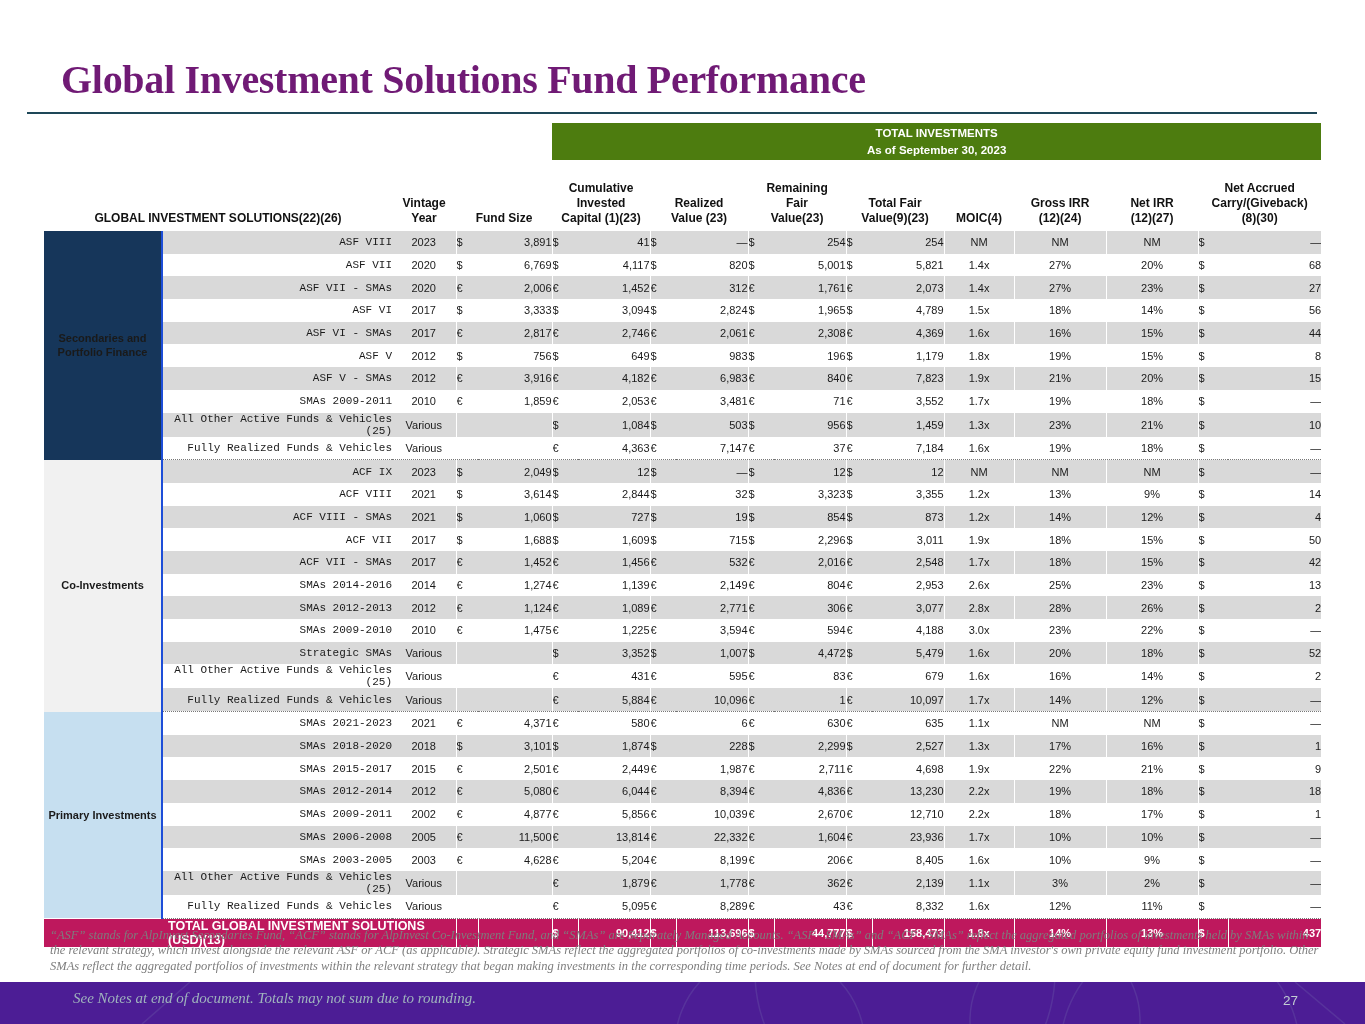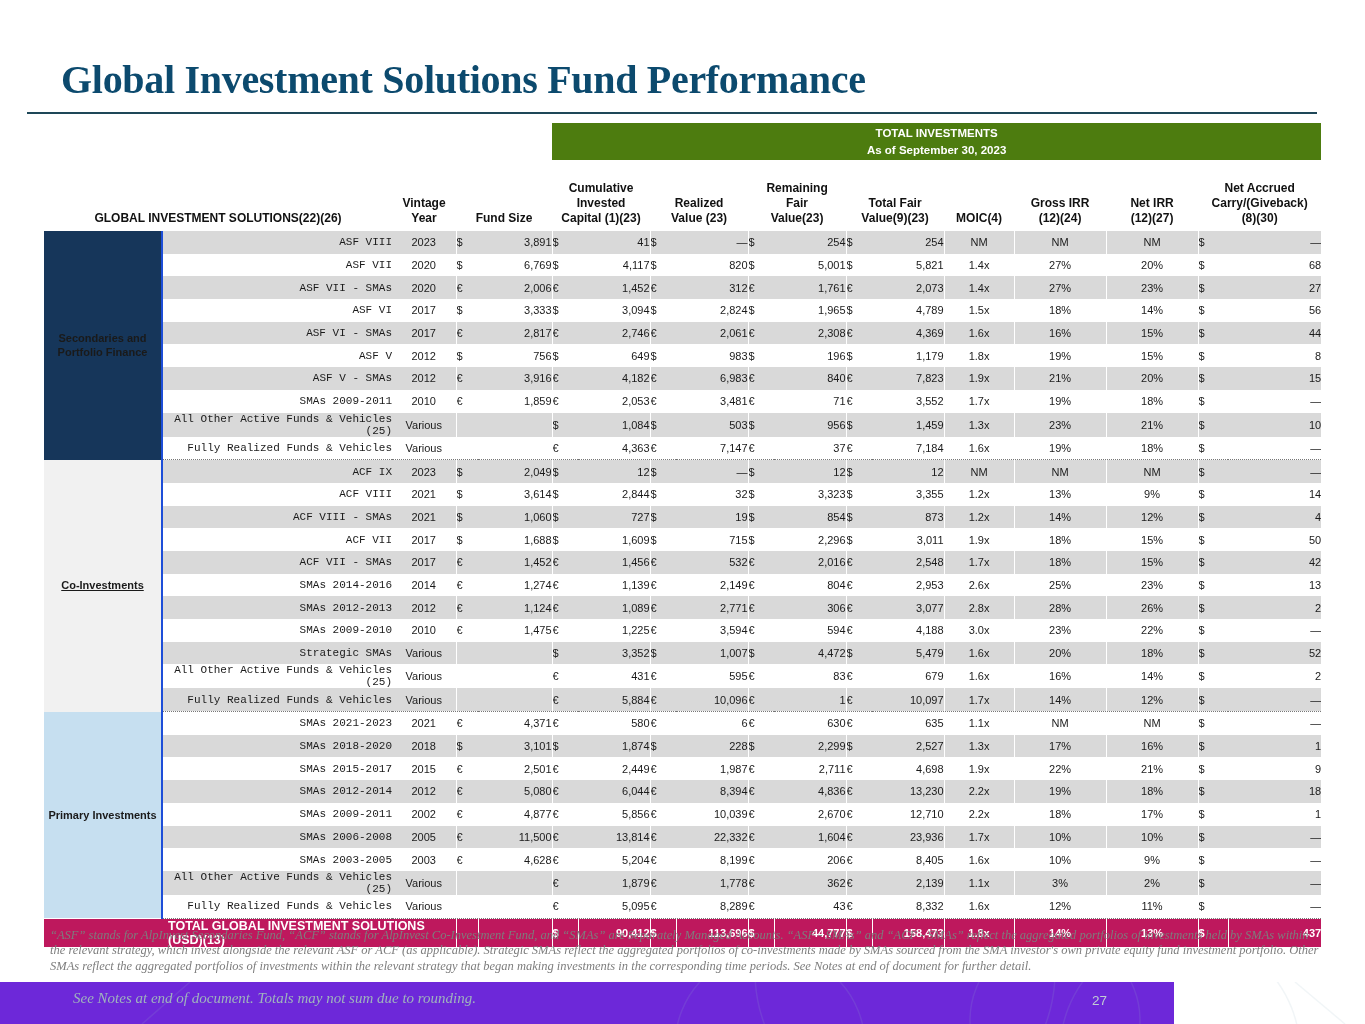--- a/index.html
+++ b/index.html
@@ -1,19 +1,19 @@
 <!DOCTYPE html>
 <html><head>
 <meta charset="utf-8">
 <style>
   html,body{margin:0;padding:0;background:#e8e8e8;}
   .slide{position:relative;width:1365px;height:1024px;background:#ffffff;overflow:hidden;
          font-family:"Liberation Sans",sans-serif;}
   .page-title{position:absolute;left:61px;top:56px;margin:0;
-      font-family:"Liberation Serif",serif;font-weight:700;font-size:40px;color:#0c4a6e;letter-spacing:-0.3px;}
+      font-family:"Liberation Serif",serif;font-weight:700;font-size:40px;color:#701a75;letter-spacing:-0.3px;}
   .title-rule{position:absolute;left:27px;top:112px;width:1290px;height:2px;background:#1e4758;}
   .reported-note{position:absolute;left:50px;top:141px;
       font-family:"Liberation Serif",serif;font-style:italic;font-size:11.5px;color:#9a9a9a;}
 
   table.perf{position:absolute;left:44px;top:123px;width:1277px;border-collapse:collapse;table-layout:fixed;}
   table.perf th,table.perf td{margin:0;overflow:hidden;}
 
   
   th.band-spacer{background:#ffffff;}
   th.band{background:#4d7c0f;color:#ffffff;height:35px;text-align:center;
@@ -34,30 +34,30 @@
   .c-val{text-align:right;padding-right:5px;}
   .c-mid{text-align:center;border-left:1px solid #ffffff;}
 
   td.group-cell{text-align:center;font-weight:700;font-size:12.5px;vertical-align:middle;
       border-right:2px solid #1d4ed8;line-height:1.3;padding:0 4px;}
   td.gc-navy{background:#16365a;color:#ffffff;}
   td.gc-light{background:#f1f1f1;color:#111111;}
   td.gc-blue{background:#c6dff0;color:#10243e;}
   tr.g td.group-cell,tr.w td.group-cell{}
   tr.g td.gc-navy,tr.w td.gc-navy{background:#16365a;}
-  tr.g td.gc-light,tr.w td.gc-light{background:#f1f1f1;text-decoration:underline;}
+  tr.g td.gc-light,tr.w td.gc-light{background:#f1f1f1;}
   tr.g td.gc-blue,tr.w td.gc-blue{background:#c6dff0;}
 
   tr.total td{background:#be185d;color:#ffffff;font-weight:700;height:24px;
       border-left:1px solid rgba(255,255,255,0.12);}
   tr.total td.t-label{text-align:left;padding-left:124px;font-size:12.5px;border-left:none;}
 
   .footnote{position:absolute;left:50px;top:928px;width:1272px;
       font-family:"Liberation Serif",serif;font-style:italic;font-size:12.5px;line-height:1.22;color:#7d7d7d;}
-  .footer{position:absolute;left:0;top:982px;width:1174px;height:42px;background:#6d28d9;}
+  .footer{position:absolute;left:0;top:982px;width:1365px;height:42px;background:#4c1d95;}
   .footer svg{position:absolute;left:0;top:0;}
   .footer-note{position:absolute;left:73px;top:8px;
       font-family:"Liberation Serif",serif;font-style:italic;font-size:15px;color:#9fb3bd;}
   .page-num{position:absolute;right:67px;top:11px;font-size:13.5px;color:#c2cdd3;}
 </style>
 </head>
 <body>
 
 <div class="slide">
 

